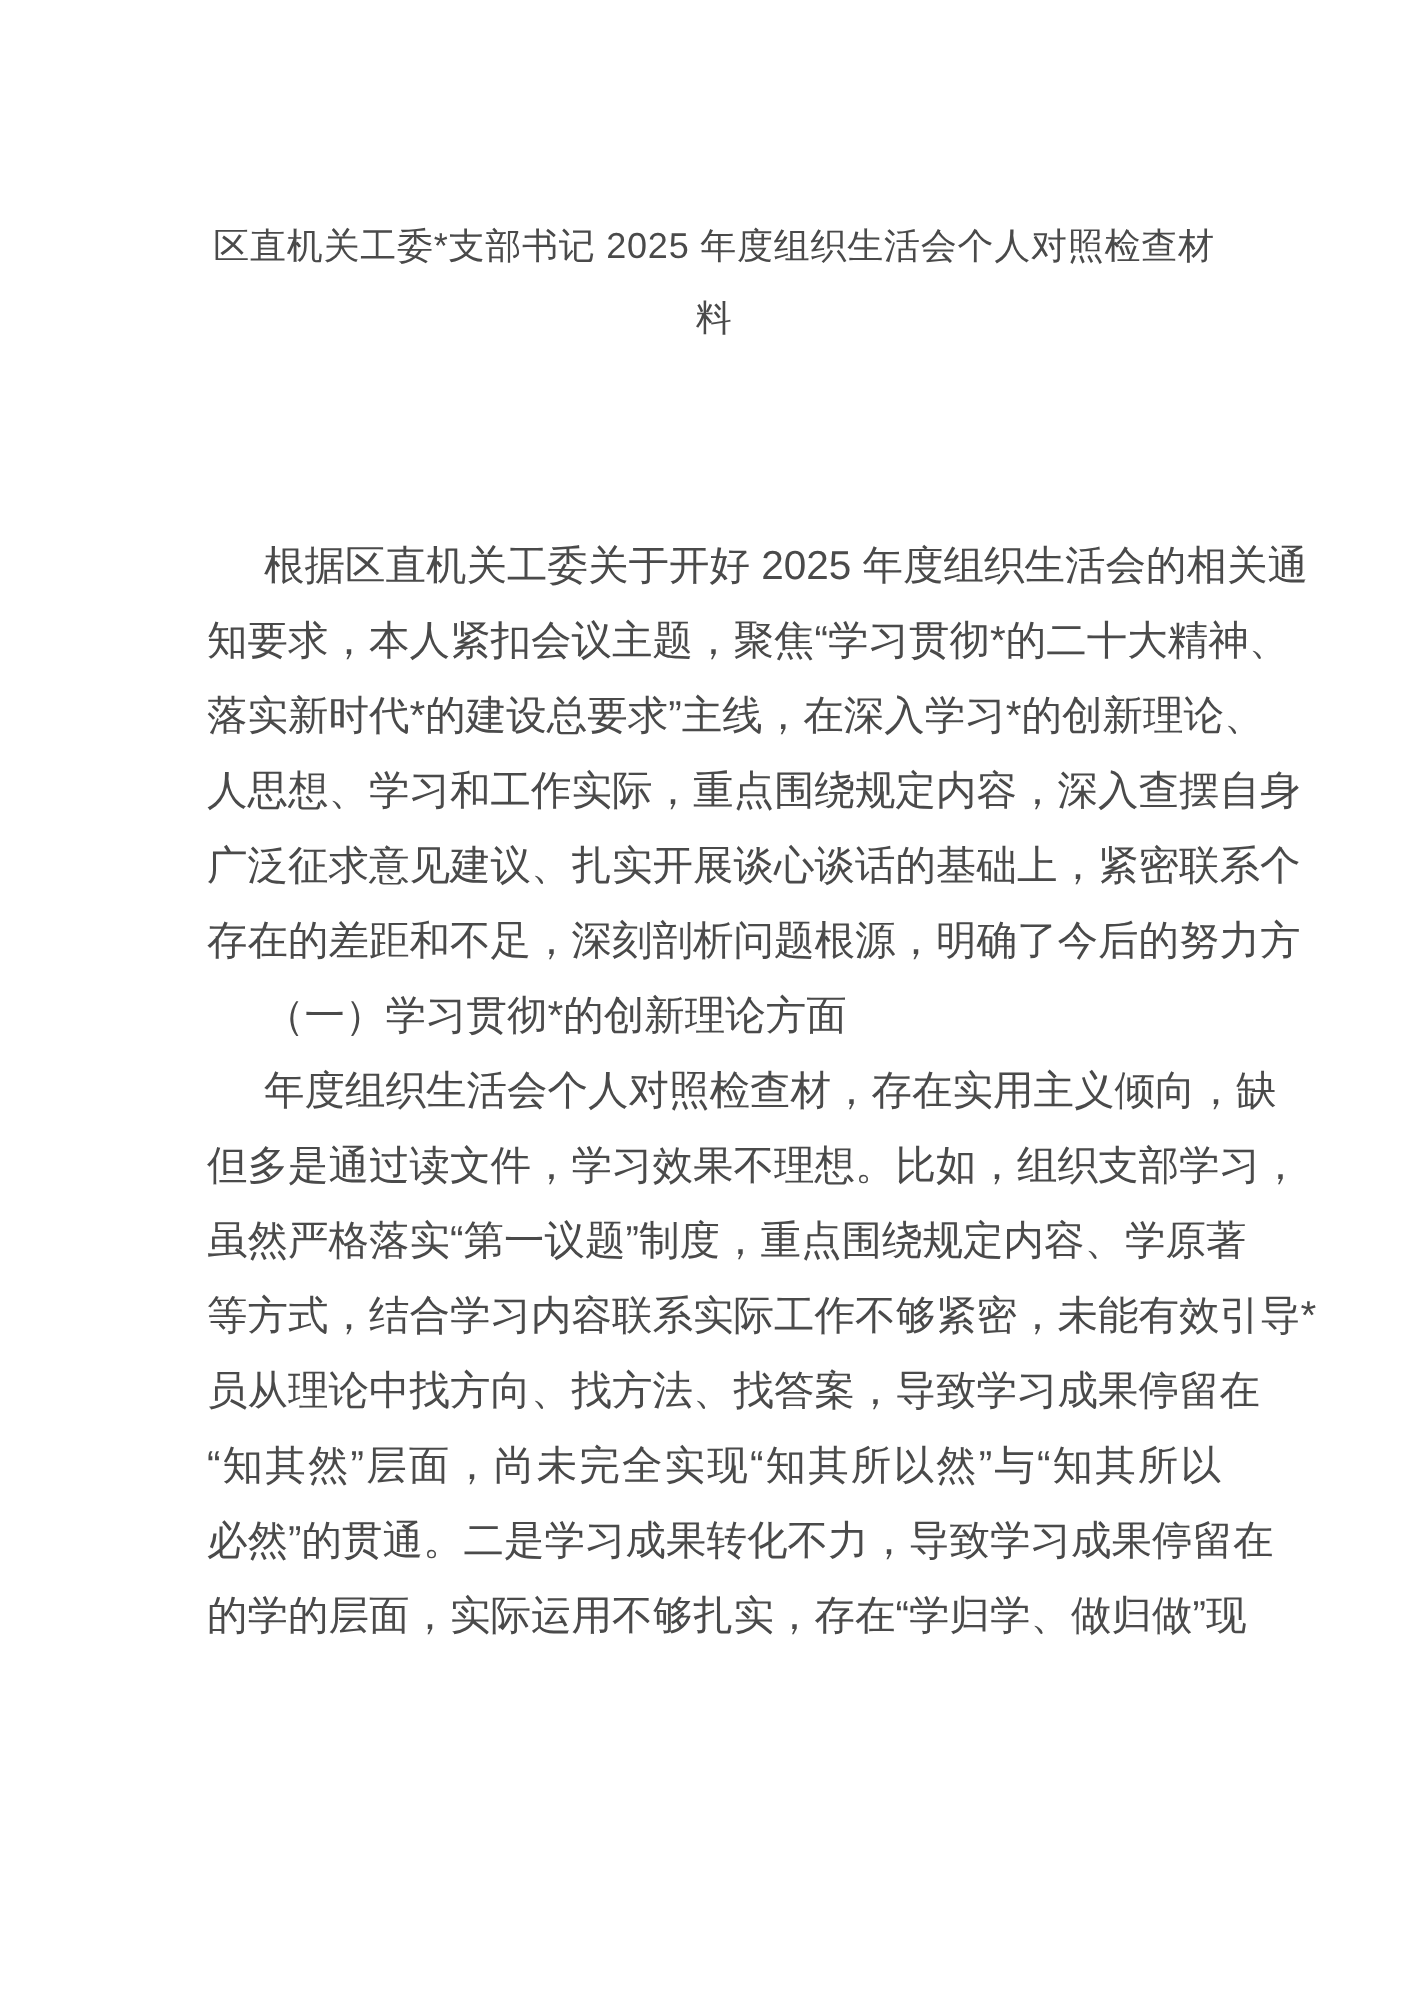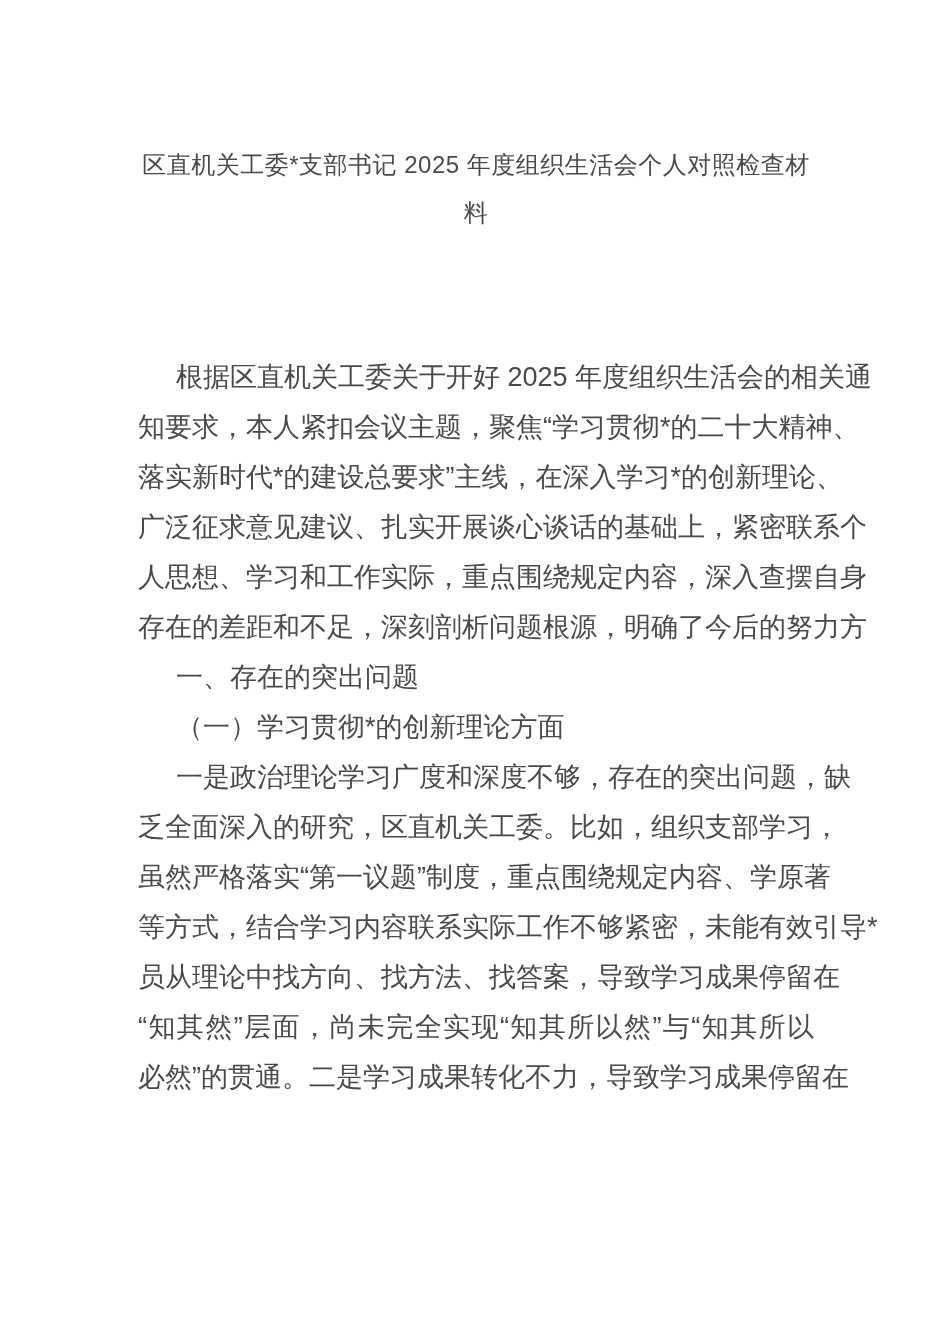--- a/index.html
+++ b/index.html
@@ -53,27 +53,27 @@
 <div class="page">
   <div class="content">
     <div class="doc-title">
       <div class="title-line">区直机关工委*支部书记 2025 年度组织生活会个人对照检查材</div>
       <div class="title-line">料</div>
     </div>
     <div class="doc-body">
         <div class="line j ind">根据区直机关工委关于开好 2025 年度组织生活会的相关通</div>
         <div class="line j">知要求，本人紧扣会议主题，聚焦“学习贯彻*的二十大精神、</div>
         <div class="line j">落实新时代*的建设总要求”主线，在深入学习*的创新理论、</div>
+        <div class="line j">人思想、学习和工作实际，重点围绕规定内容，深入查摆自身</div>
         <div class="line j">广泛征求意见建议、扎实开展谈心谈话的基础上，紧密联系个</div>
-        <div class="line j">人思想、学习和工作实际，重点围绕规定内容，深入查摆自身</div>
         <div class="line j">存在的差距和不足，深刻剖析问题根源，明确了今后的努力方</div>
-        <div class="line ind">一、存在的突出问题</div>
         <div class="line ind">（一）学习贯彻*的创新理论方面</div>
-        <div class="line j ind">一是政治理论学习广度和深度不够，存在的突出问题，缺</div>
-        <div class="line j">乏全面深入的研究，区直机关工委。比如，组织支部学习，</div>
+        <div class="line j ind">年度组织生活会个人对照检查材，存在实用主义倾向，缺</div>
+        <div class="line j">但多是通过读文件，学习效果不理想。比如，组织支部学习，</div>
         <div class="line j">虽然严格落实“第一议题”制度，重点围绕规定内容、学原著</div>
         <div class="line j">等方式，结合学习内容联系实际工作不够紧密，未能有效引导*</div>
         <div class="line">员从理论中找方向、找方法、找答案，导致学习成果停留在</div>
         <div class="line j">“知其然”层面，尚未完全实现“知其所以然”与“知其所以</div>
         <div class="line j">必然”的贯通。二是学习成果转化不力，导致学习成果停留在</div>
+        <div class="line j">的学的层面，实际运用不够扎实，存在“学归学、做归做”现</div>
       </div>
   </div>
 </div>
 
 </body></html>

